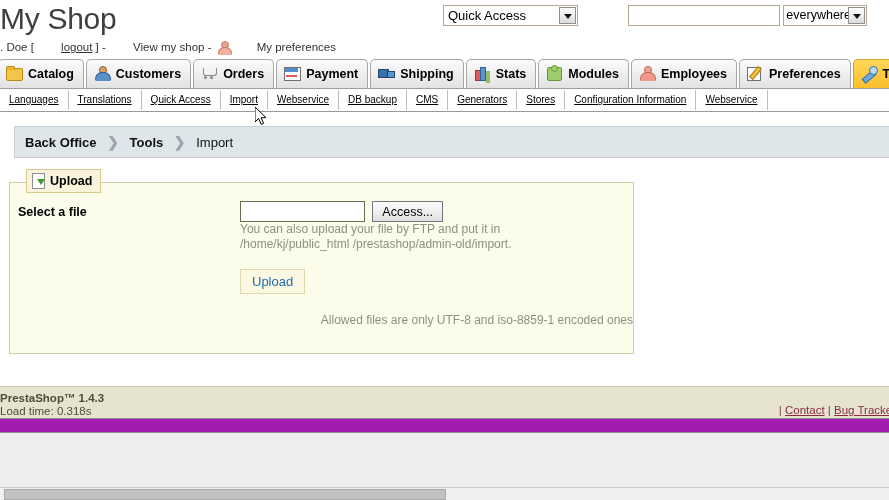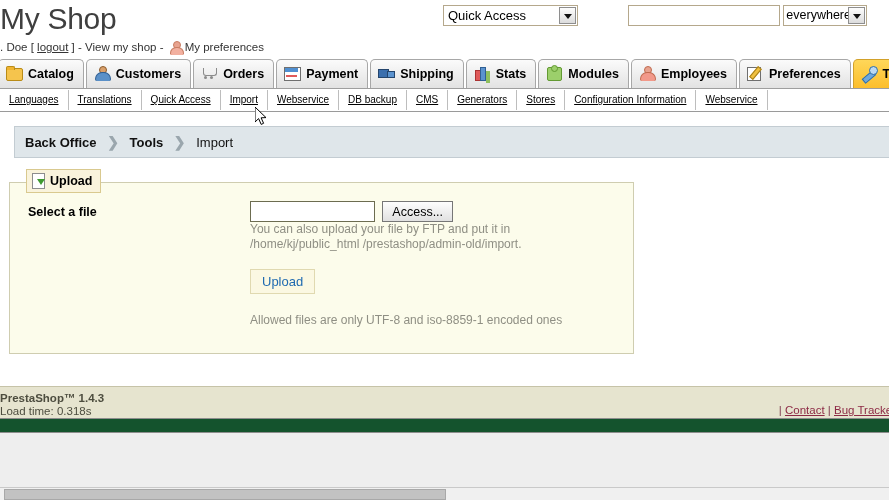--- a/index.html
+++ b/index.html
@@ -14,21 +14,21 @@
     font-family: "Liberation Sans", sans-serif;
     font-size: 12px;
     color: #000;
   }
 
   
   #viewport {
     position: relative;
     width: 889px;
     height: 500px;
-    background: #14532d;
+    background: #a21caf;
     overflow: hidden;
   }
 
   
   #page {
     position: absolute;
     left: -5px;
     top: 0;
     width: 905px;
     background: #ffffff;
@@ -54,20 +54,21 @@
     position: absolute;
     left: 5px;
     top: 41px;
     font-size: 11.5px;
     color: #333;
     white-space: nowrap;
   }
   .userbar a {
     color: #333;
     text-decoration: underline;
+    margin-left: 24px;
   }
   .userbar .nolink { text-decoration: none; text-align: right; }
   .user-icon {
     display: inline-block;
     position: relative;
     width: 14px;
     height: 13px;
     vertical-align: -3px;
     margin: 0 2px 0 2px;
   }
@@ -274,21 +275,21 @@
     font-weight: bold;
   }
 
   
   .fieldset {
     position: relative;
     margin: 24px 0 0 14px;
     width: 625px;
     background: #fcfceb;
     border: 1px solid #cfcdb0;
-    padding: 18px 0 26px 18px;
+    padding: 18px 0 26px 8px;
     box-sizing: border-box;
   }
   .legend {
     position: absolute;
     left: 16px;
     top: -14px;
     background: #f9f3dc;
     border: 1px solid #d9c98f;
     padding: 2px 8px 2px 5px;
     font-size: 12.5px;
@@ -372,20 +373,21 @@
     border: 1px solid #e0d9b0;
     font-family: "Liberation Sans", sans-serif;
     font-size: 13px;
     color: #1f6ab0;
     cursor: pointer;
   }
   .allowed {
     margin-top: 19px;
     font-size: 12px;
     color: #8f8f84;
+    text-align: right;
   }
 
   
   .footer {
     position: relative;
     height: 32px;
     background: #e6e4cf;
     border-top: 1px solid #c6c3a8;
     padding: 5px 0 0 5px;
     box-sizing: border-box;

